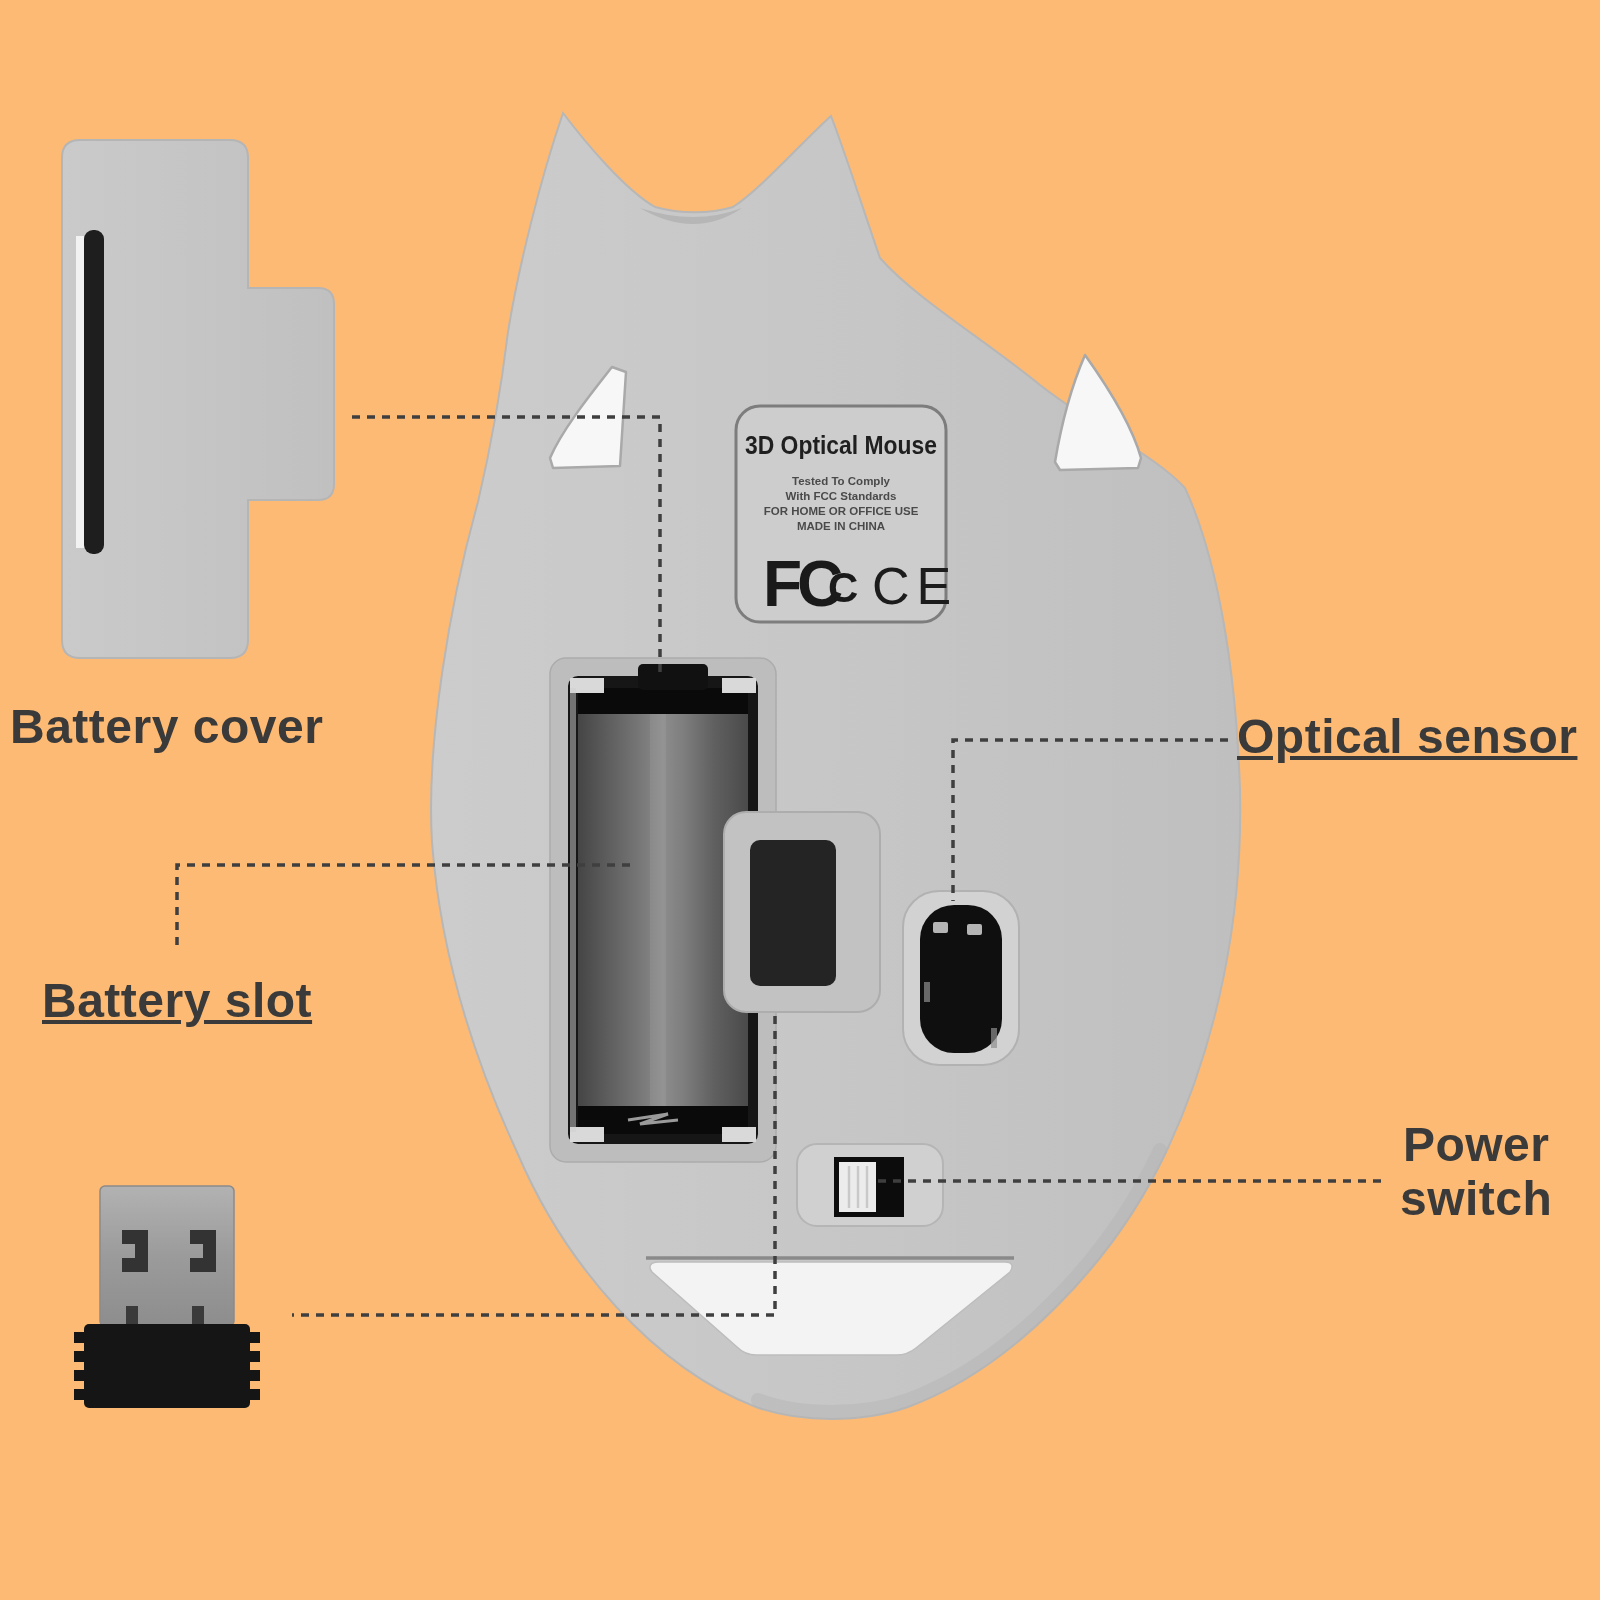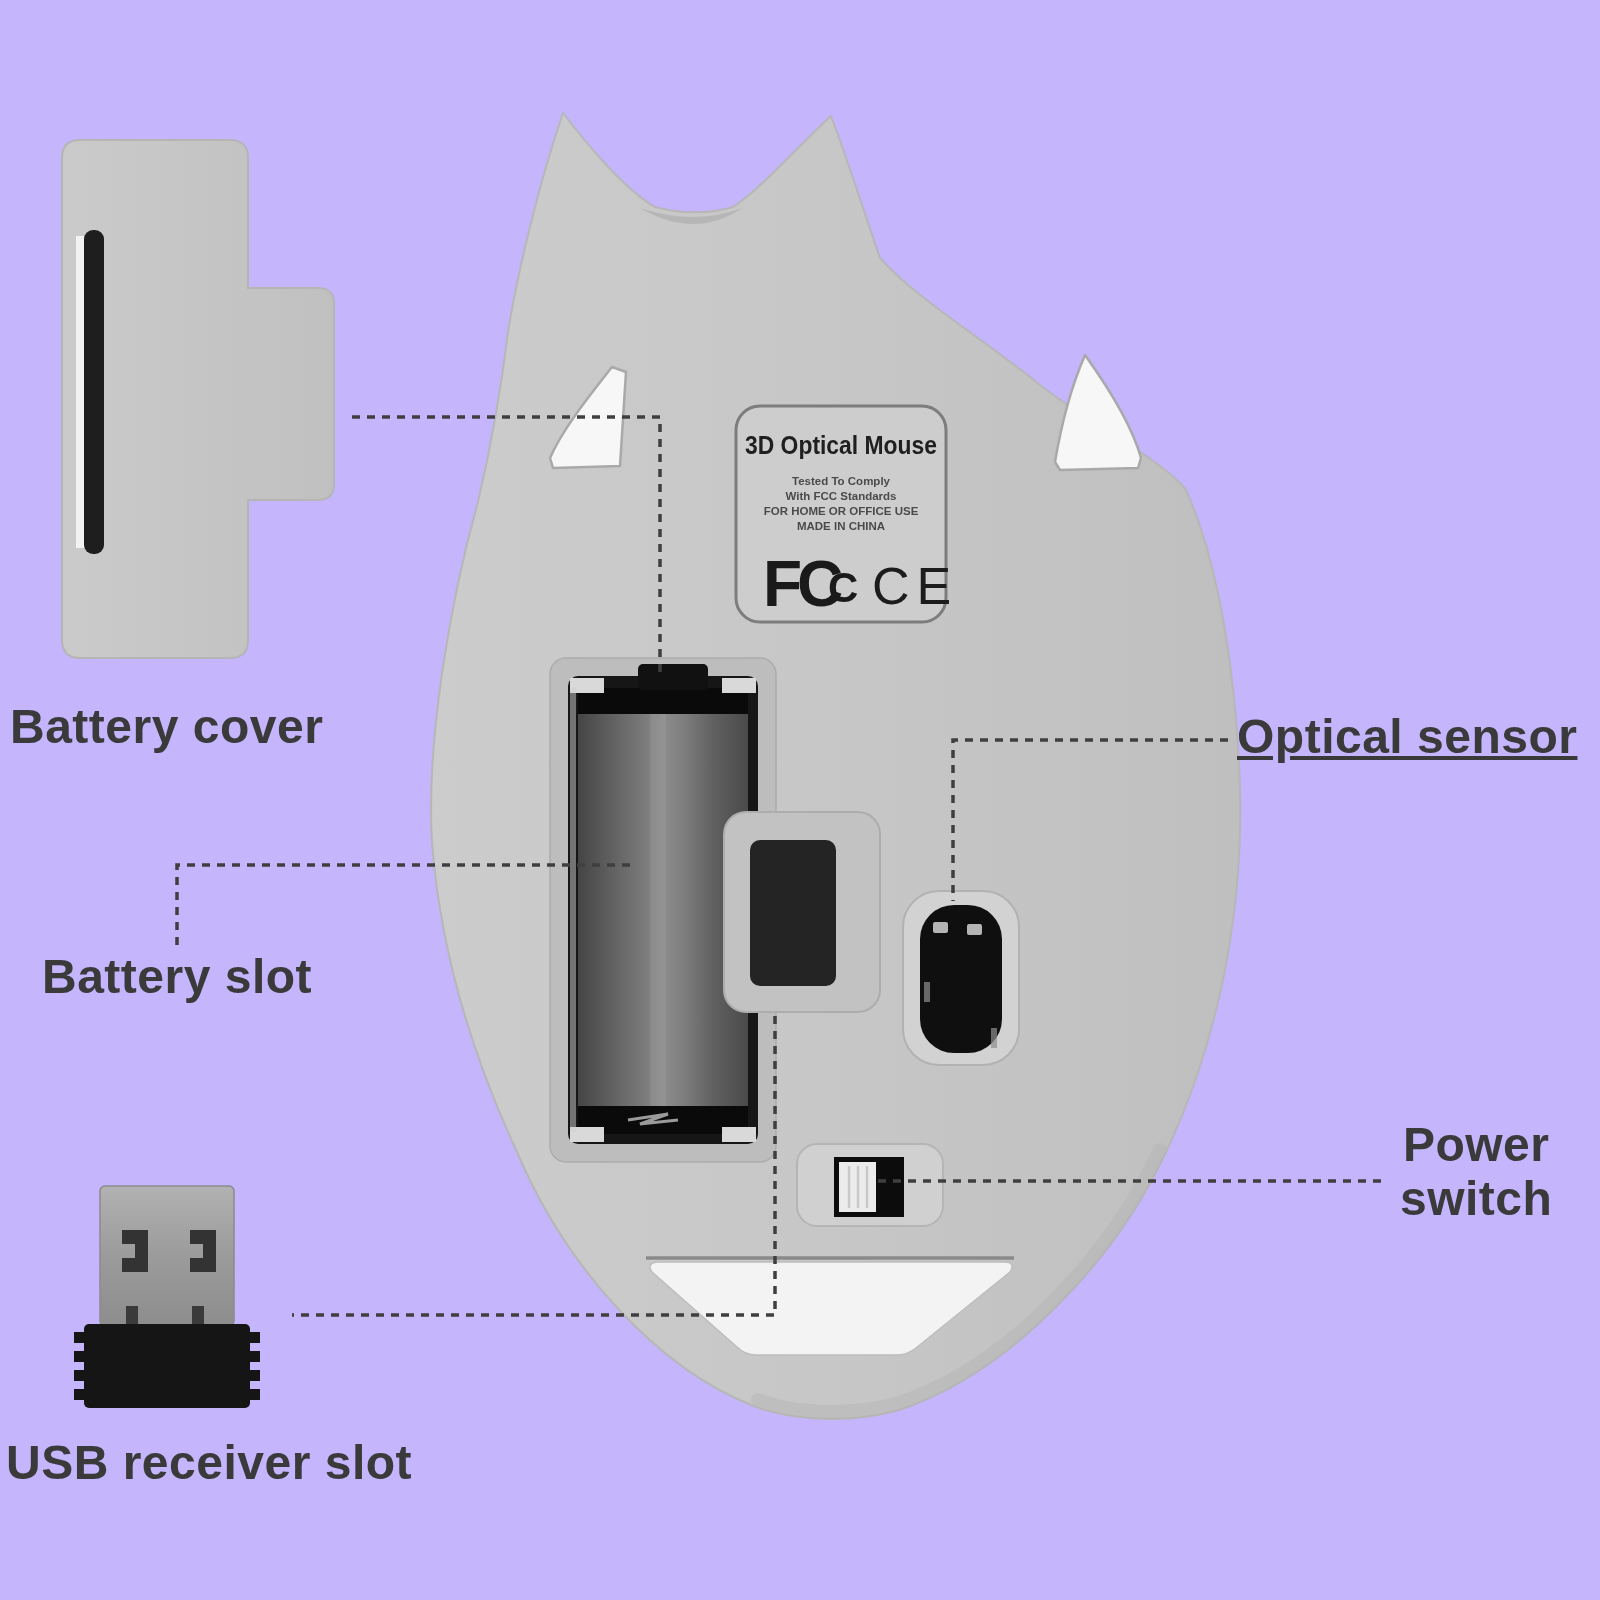--- a/index.html
+++ b/index.html
@@ -1,17 +1,17 @@
 <!DOCTYPE html>
 <html><head>
 <meta charset="utf-8">
 <style>
   html,body{margin:0;padding:0;background:#ffffff;}
   .stage{
-    position:relative;width:1600px;height:1600px;background:#c4b5fd;overflow:hidden;
+    position:relative;width:1600px;height:1600px;background:#fdba74;overflow:hidden;
     font-family:"Liberation Sans",sans-serif;
   }
   .stage svg{position:absolute;left:0;top:0;}
   .callout{
     position:absolute;color:#3a3a3a;font-weight:700;font-size:48px;
     letter-spacing:0.5px;white-space:nowrap;line-height:1.12;
   }
 </style>
 </head>
 <body>
@@ -144,23 +144,22 @@
     <path d="M 352,417 H 660 V 676"></path>
     <path d="M 630,865 H 177 V 948"></path>
     <path d="M 775,1016 V 1315 H 292"></path>
     <path d="M 1228,740 H 953 V 901"></path>
     <path d="M 878,1181 H 1388"></path>
   </g>
 </svg>
 
 <div class="callout" style="left:10px;top:700px;">Battery cover</div>
 
-<div class="callout" style="left:42px;top:950px;">Battery slot</div>
+<div class="callout" style="left:42px;top:974px;text-decoration:underline;">Battery slot</div>
 
-<div class="callout" style="left:6px;top:1436px;">USB receiver slot</div>
 
 <div class="callout" style="left:1237px;top:710px;text-decoration:underline;">Optical sensor</div>
 
 <div class="callout" style="left:1400px;top:1118px;text-align:center;">
   <div>Power</div>
   <div>switch</div>
 </div>
 
 </div>
 

